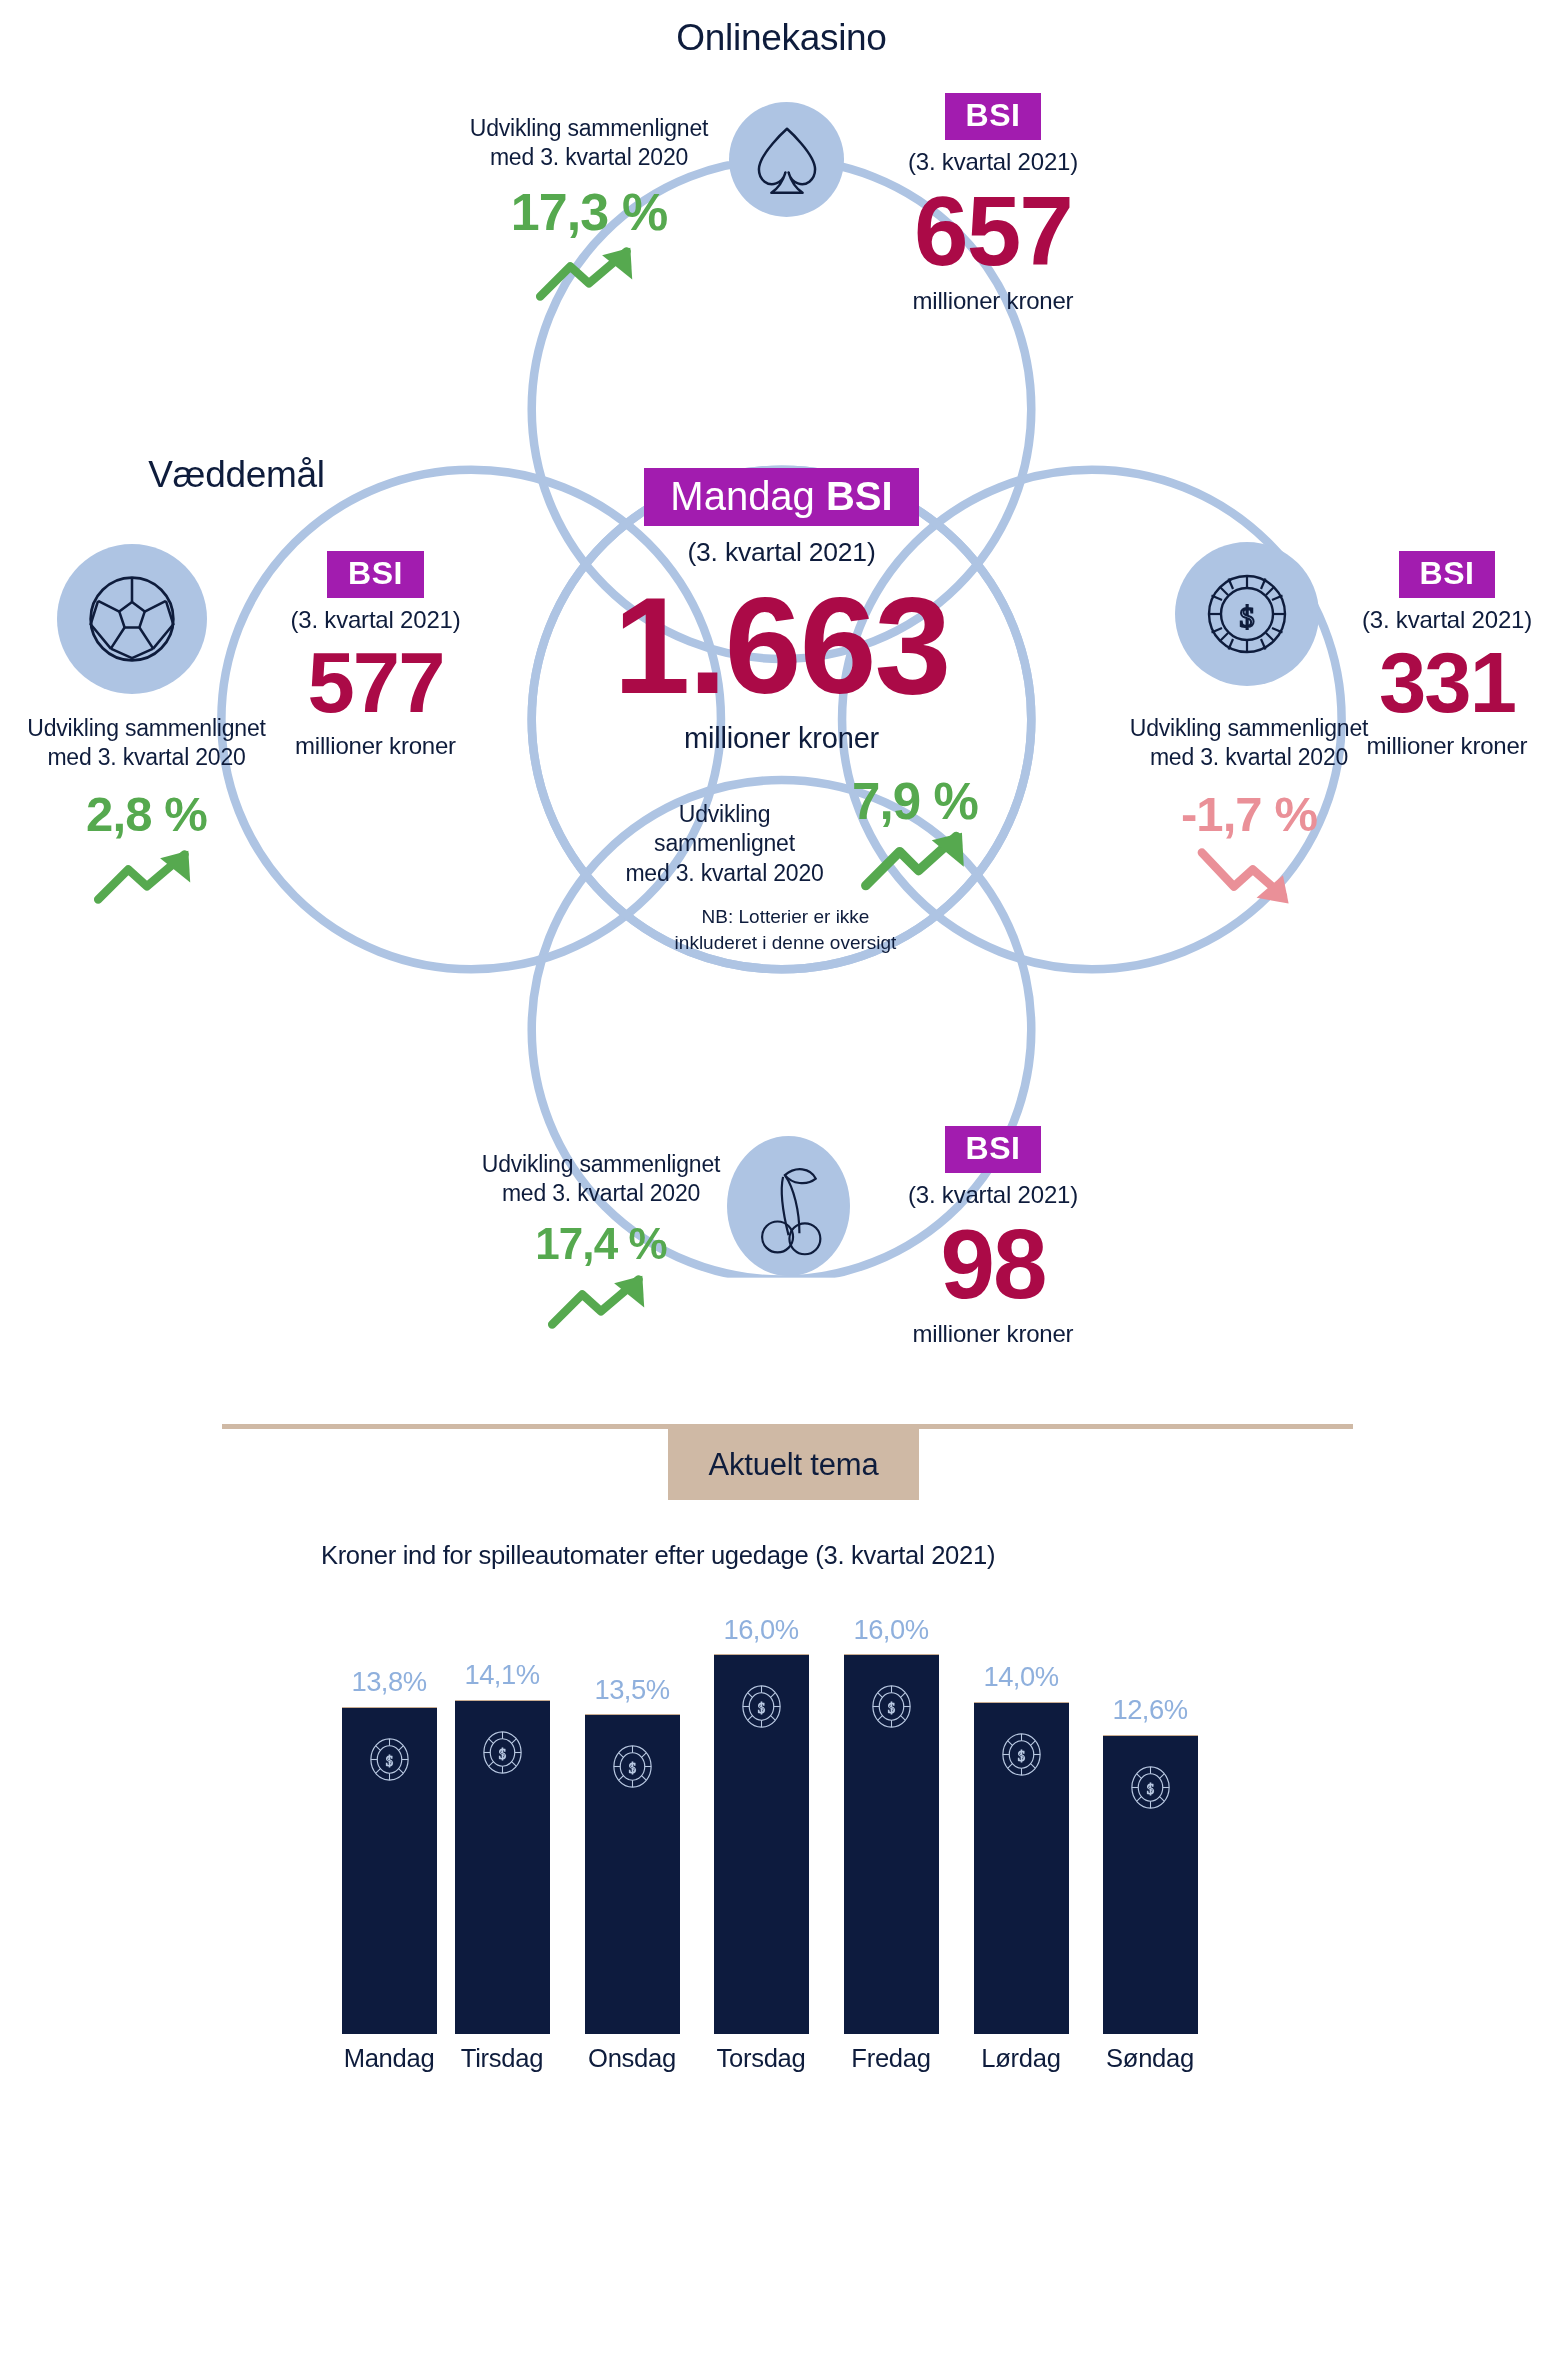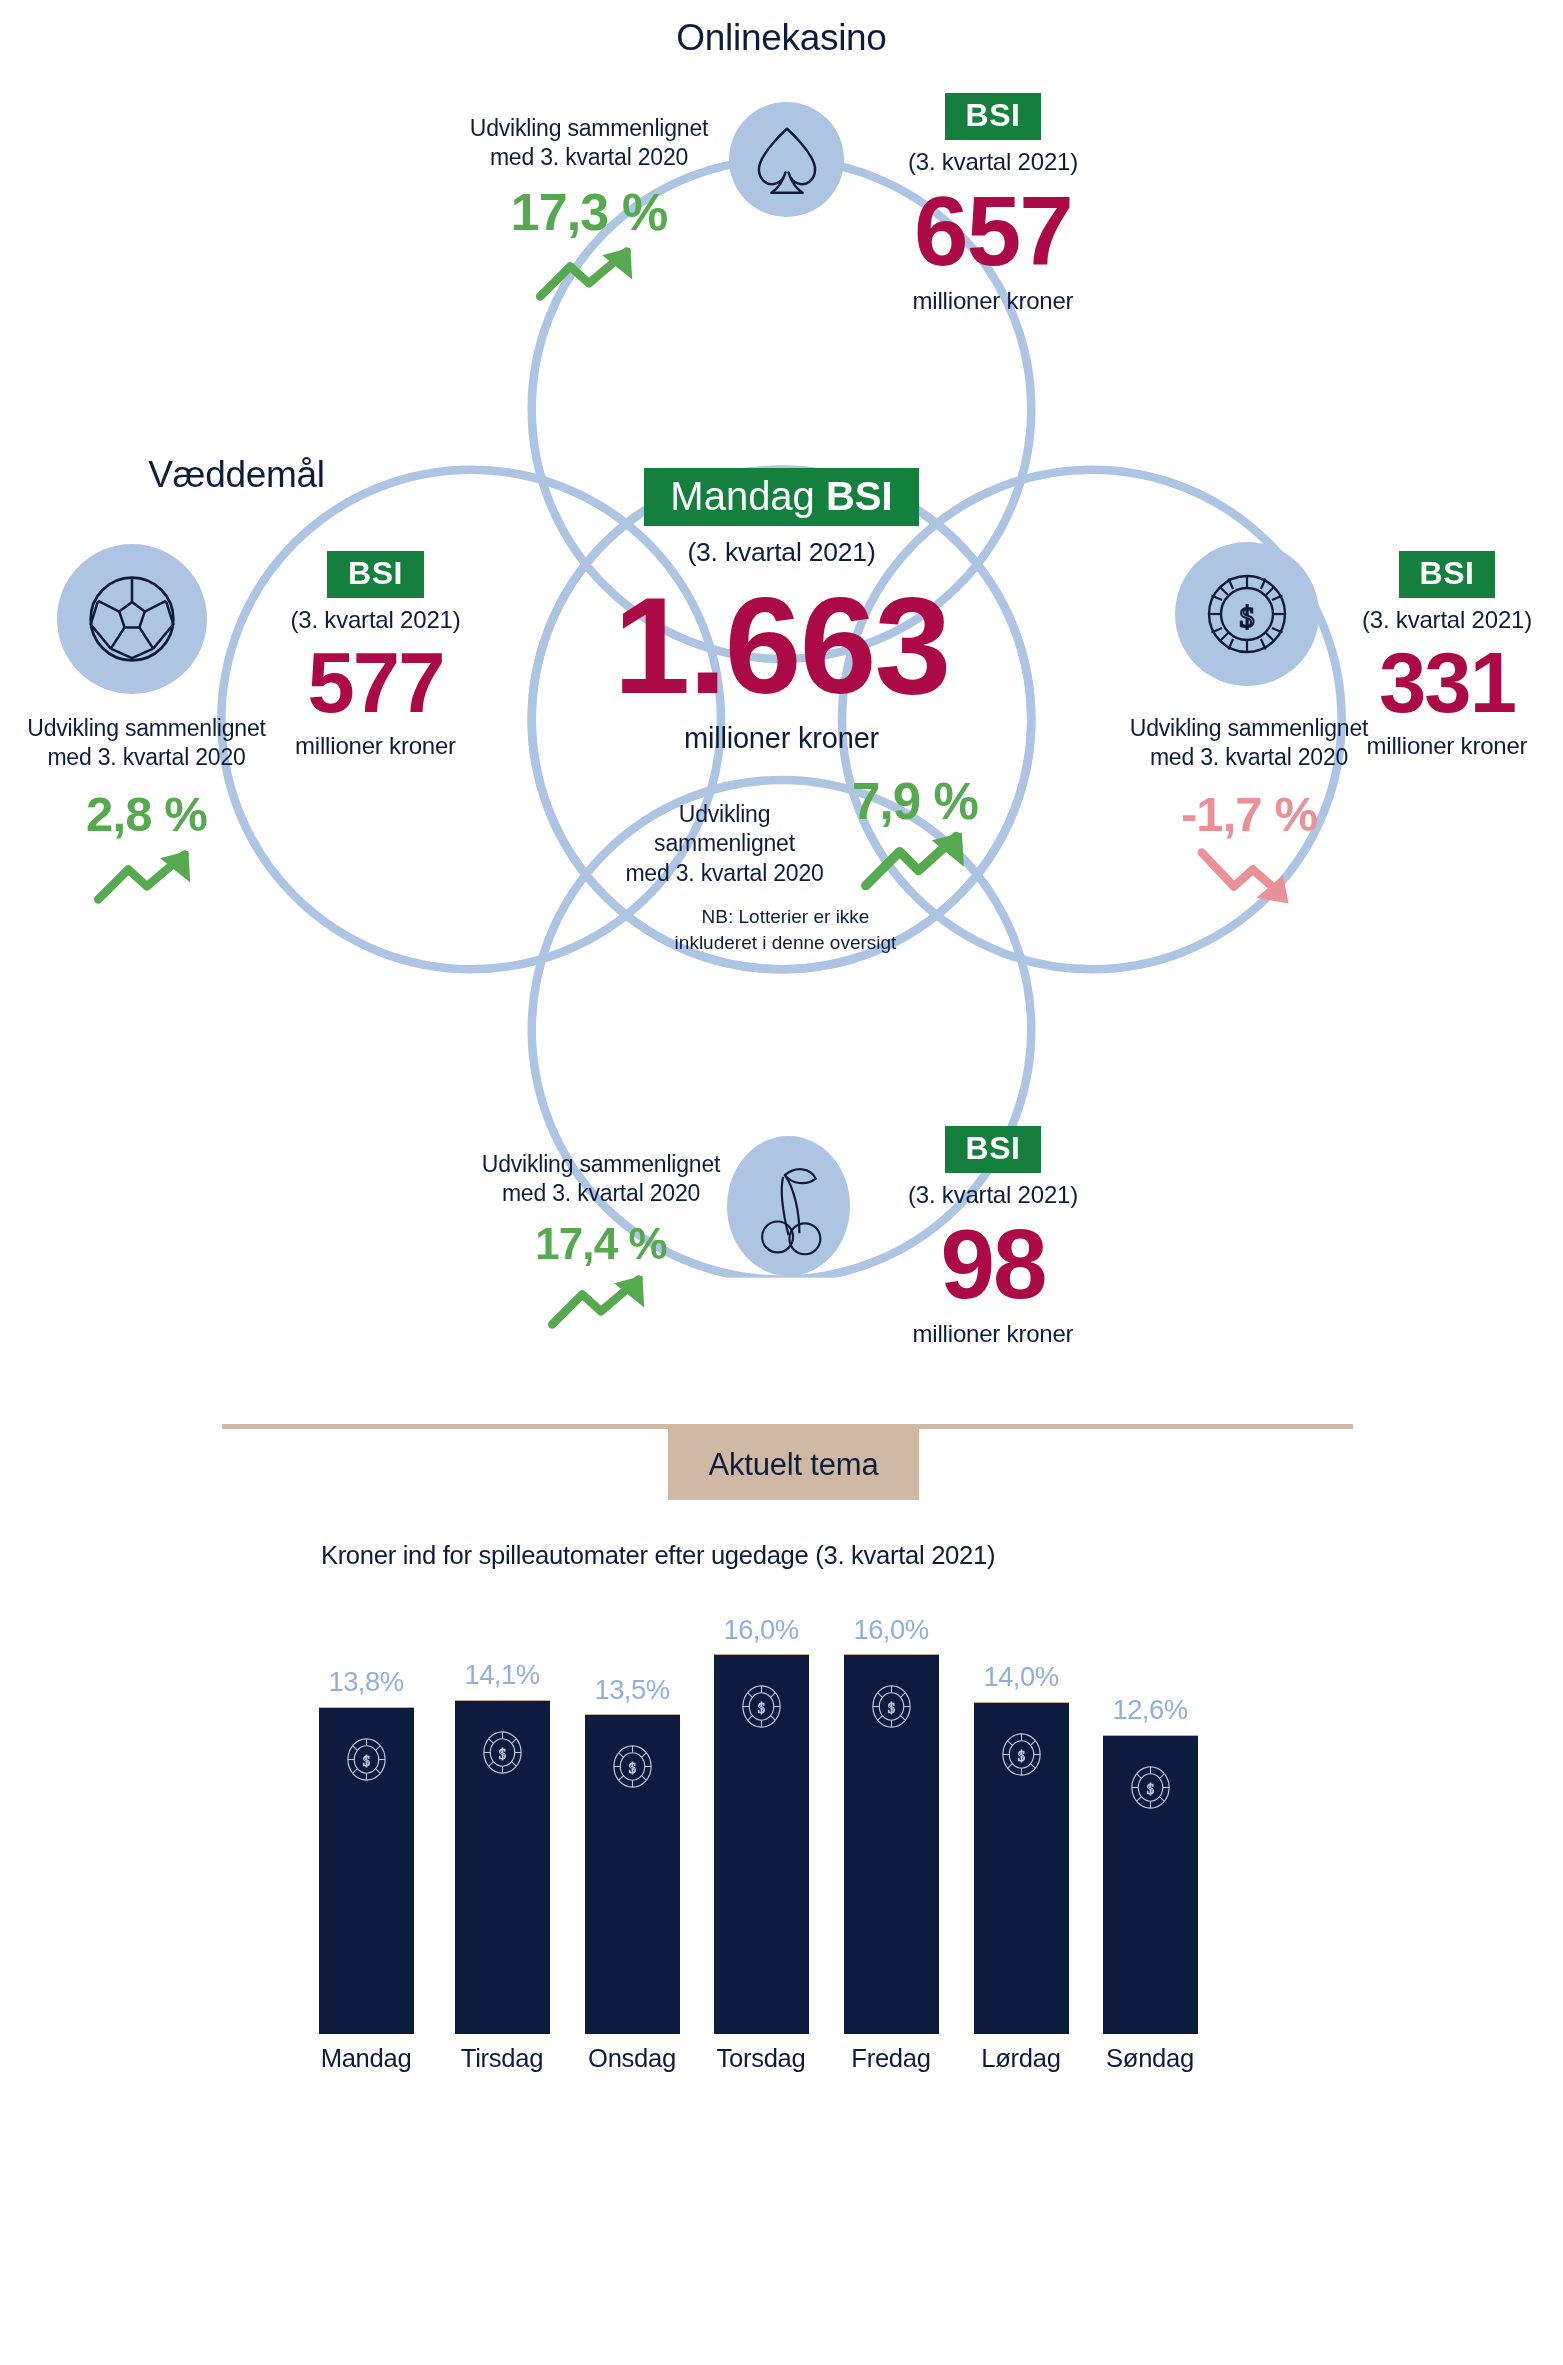--- a/index.html
+++ b/index.html
@@ -9,21 +9,21 @@
     font-family:"Liberation Sans", sans-serif;
     color:#0e1c3c;
     position:relative;
     overflow:hidden;
   }
   .stage{position:absolute;left:0;top:0;width:1563px;height:2366px;}
 
   
   .bsi-badge{
     display:inline-block;
-    background:#15803d;color:#ffffff;
+    background:#a21caf;color:#ffffff;
     font-weight:bold;letter-spacing:0.5px;
     padding:5.7px 21px 7.6px 21px;
     font-size:32px;line-height:1.05;
   }
   .bsi-badge.total{
     font-weight:normal;font-size:40px;padding:6.6px 26.5px 9.5px 26.5px;letter-spacing:0;
   }
   .bsi-badge.total b{font-weight:bold;}
   .qtr{font-size:24px;color:#0e1c3c;margin-top:8.5px;letter-spacing:-0.2px;}
   .bignum{
@@ -274,21 +274,21 @@
     <div class="bignum" style="font-size:98px;margin-top:9.5px;">98</div>
     <div class="unit" style="margin-top:11.4px;">millioner kroner</div>
   </div>
 
   <div class="tema-rule"></div>
   <div class="tema-chip">Aktuelt tema</div>
   <div class="chart-title">Kroner ind for spilleautomater efter ugedage (3. kvartal 2021)</div>
 
   <div id="chart">
     <div class="bars" id="bars">
-        <div class="bar-col" style="left: 7px; height: 416px;">
+        <div class="bar-col" style="left: 30px; height: 416px;">
           <div class="bar-val" style="bottom: 336px;">13,8%</div>
           <div class="bar-rect" style="height: 326px; background: rgb(13, 27, 62);">
             <div class="bar-chip" style="top: 26.5px;">
     <svg viewBox="0 0 100 100" width="49" height="49">
       <ellipse cx="50" cy="50" rx="38" ry="42" fill="none" stroke="#b9c9e2" stroke-width="2.4"></ellipse>
       <ellipse cx="50" cy="50" rx="25" ry="28" fill="none" stroke="#b9c9e2" stroke-width="2.4"></ellipse>
       <g stroke="#b9c9e2" stroke-width="2.2">
         <line x1="50" y1="8" x2="50" y2="22"></line>
                   <line x1="50" y1="78" x2="50" y2="92"></line>
         <line x1="12" y1="50" x2="25" y2="50"></line>

